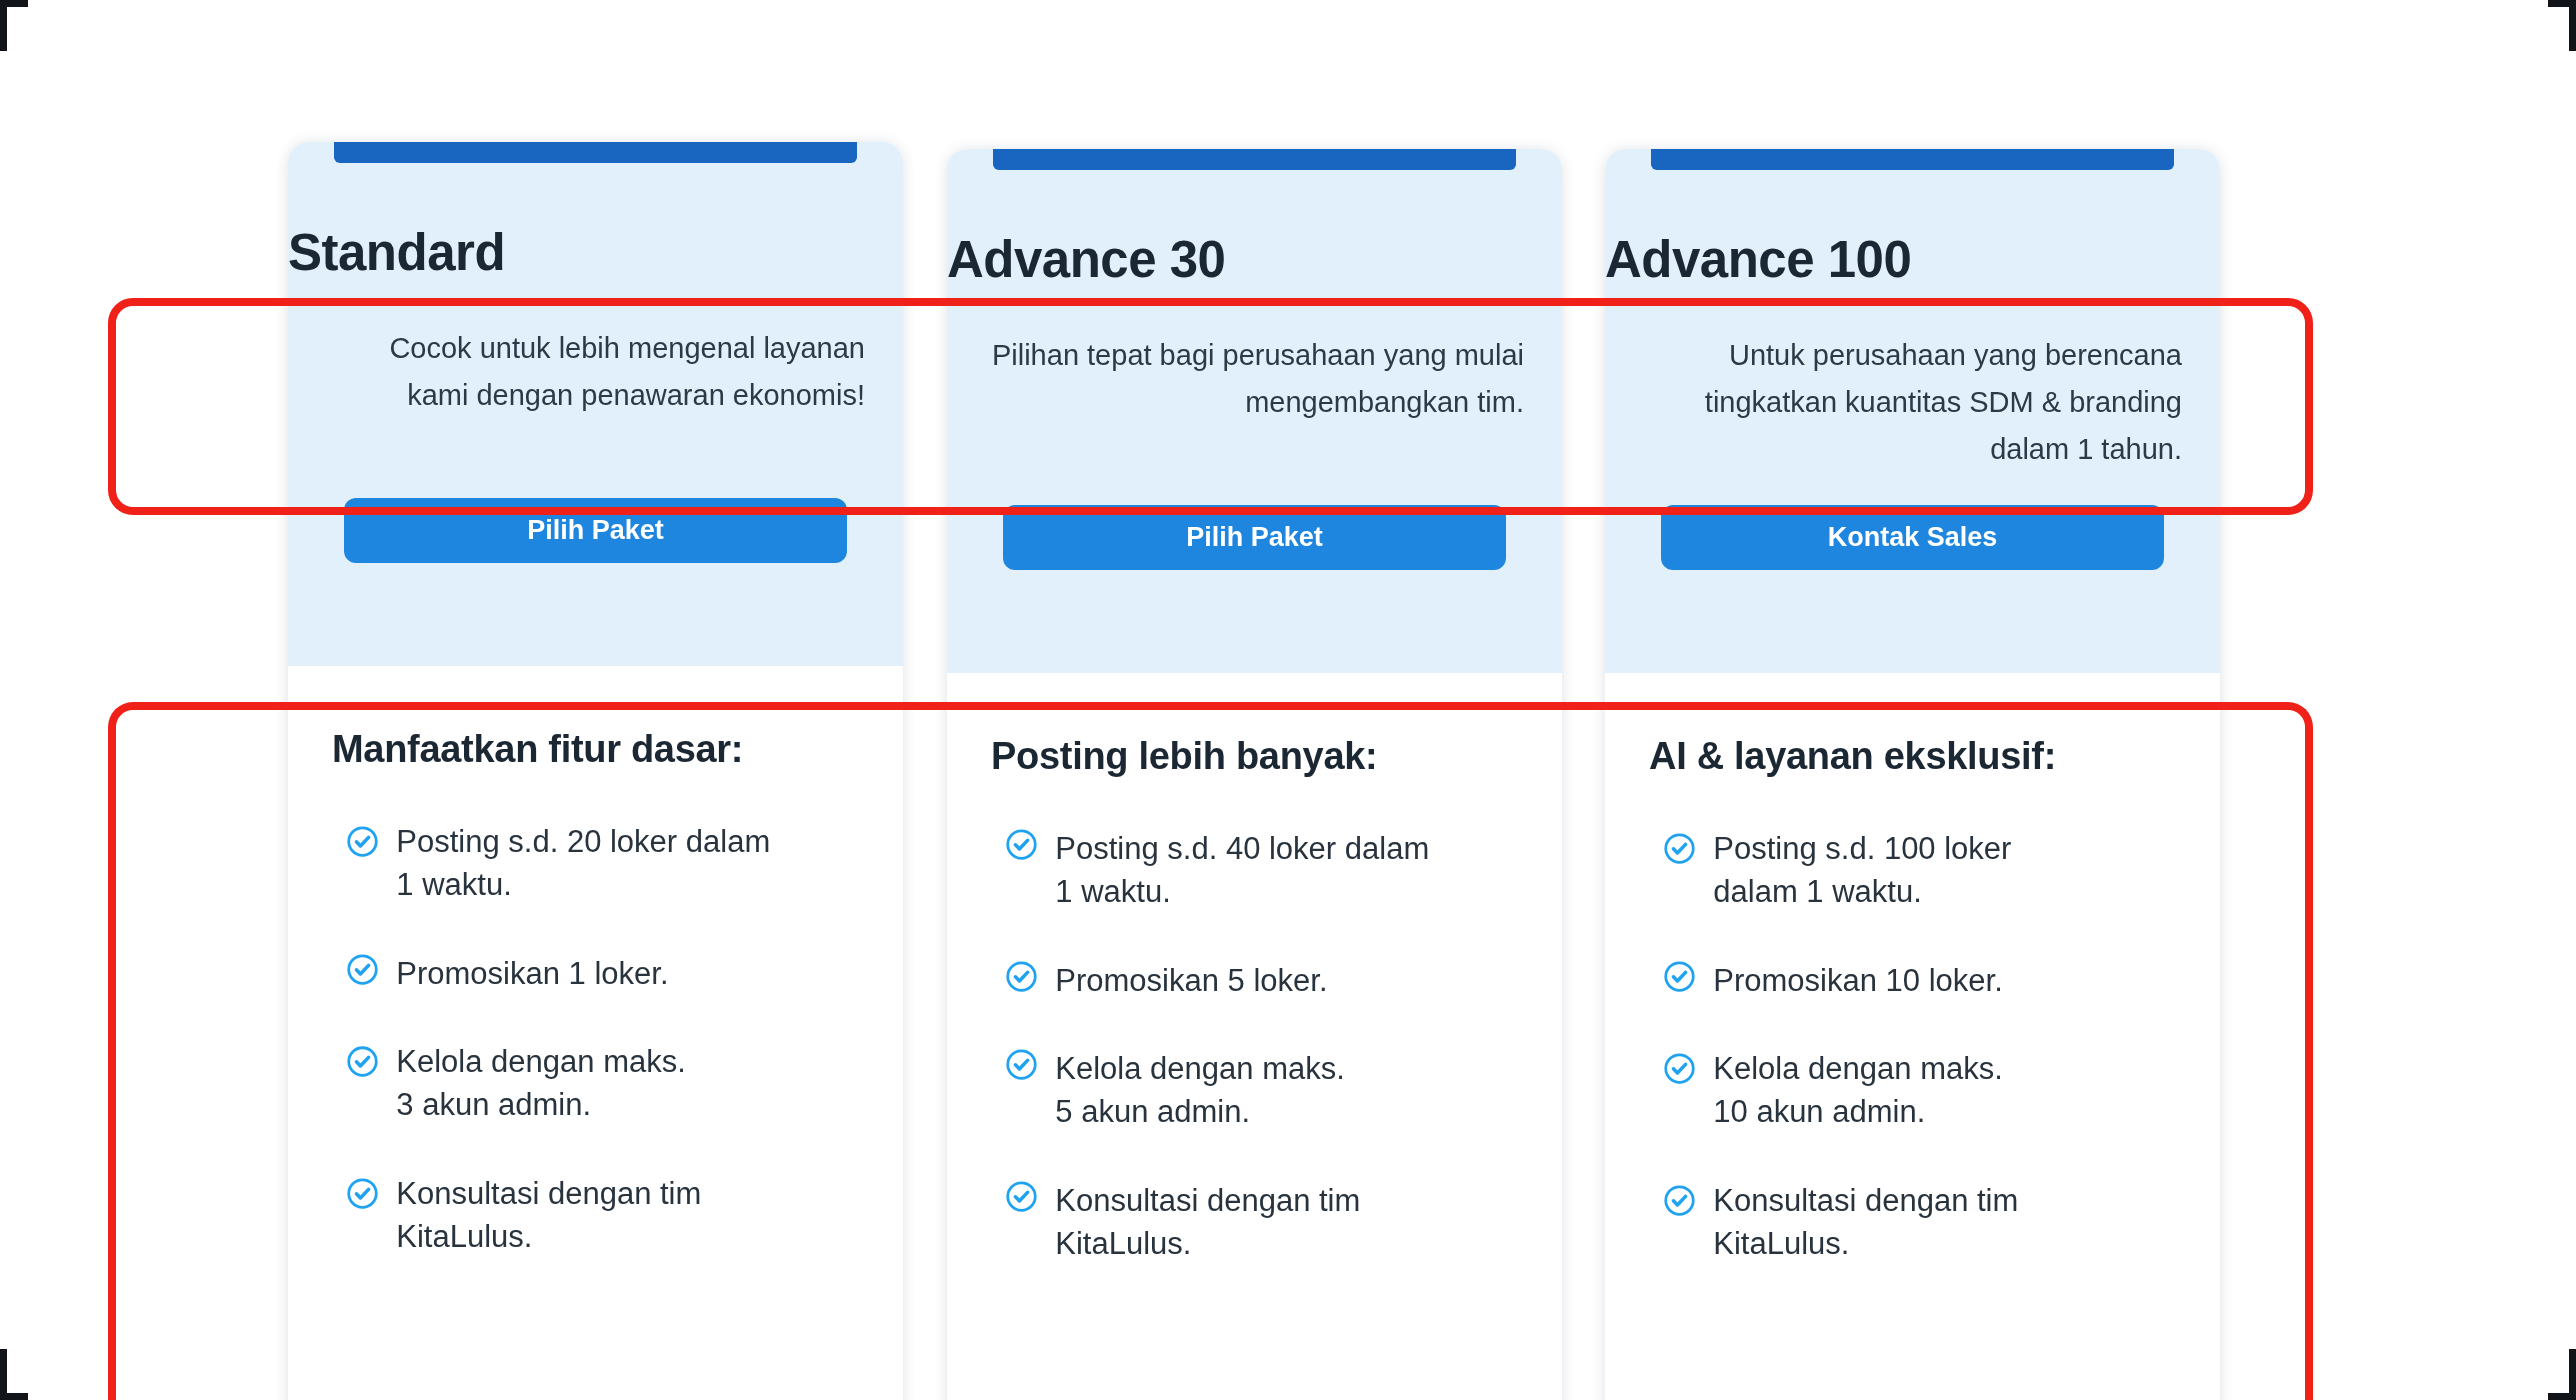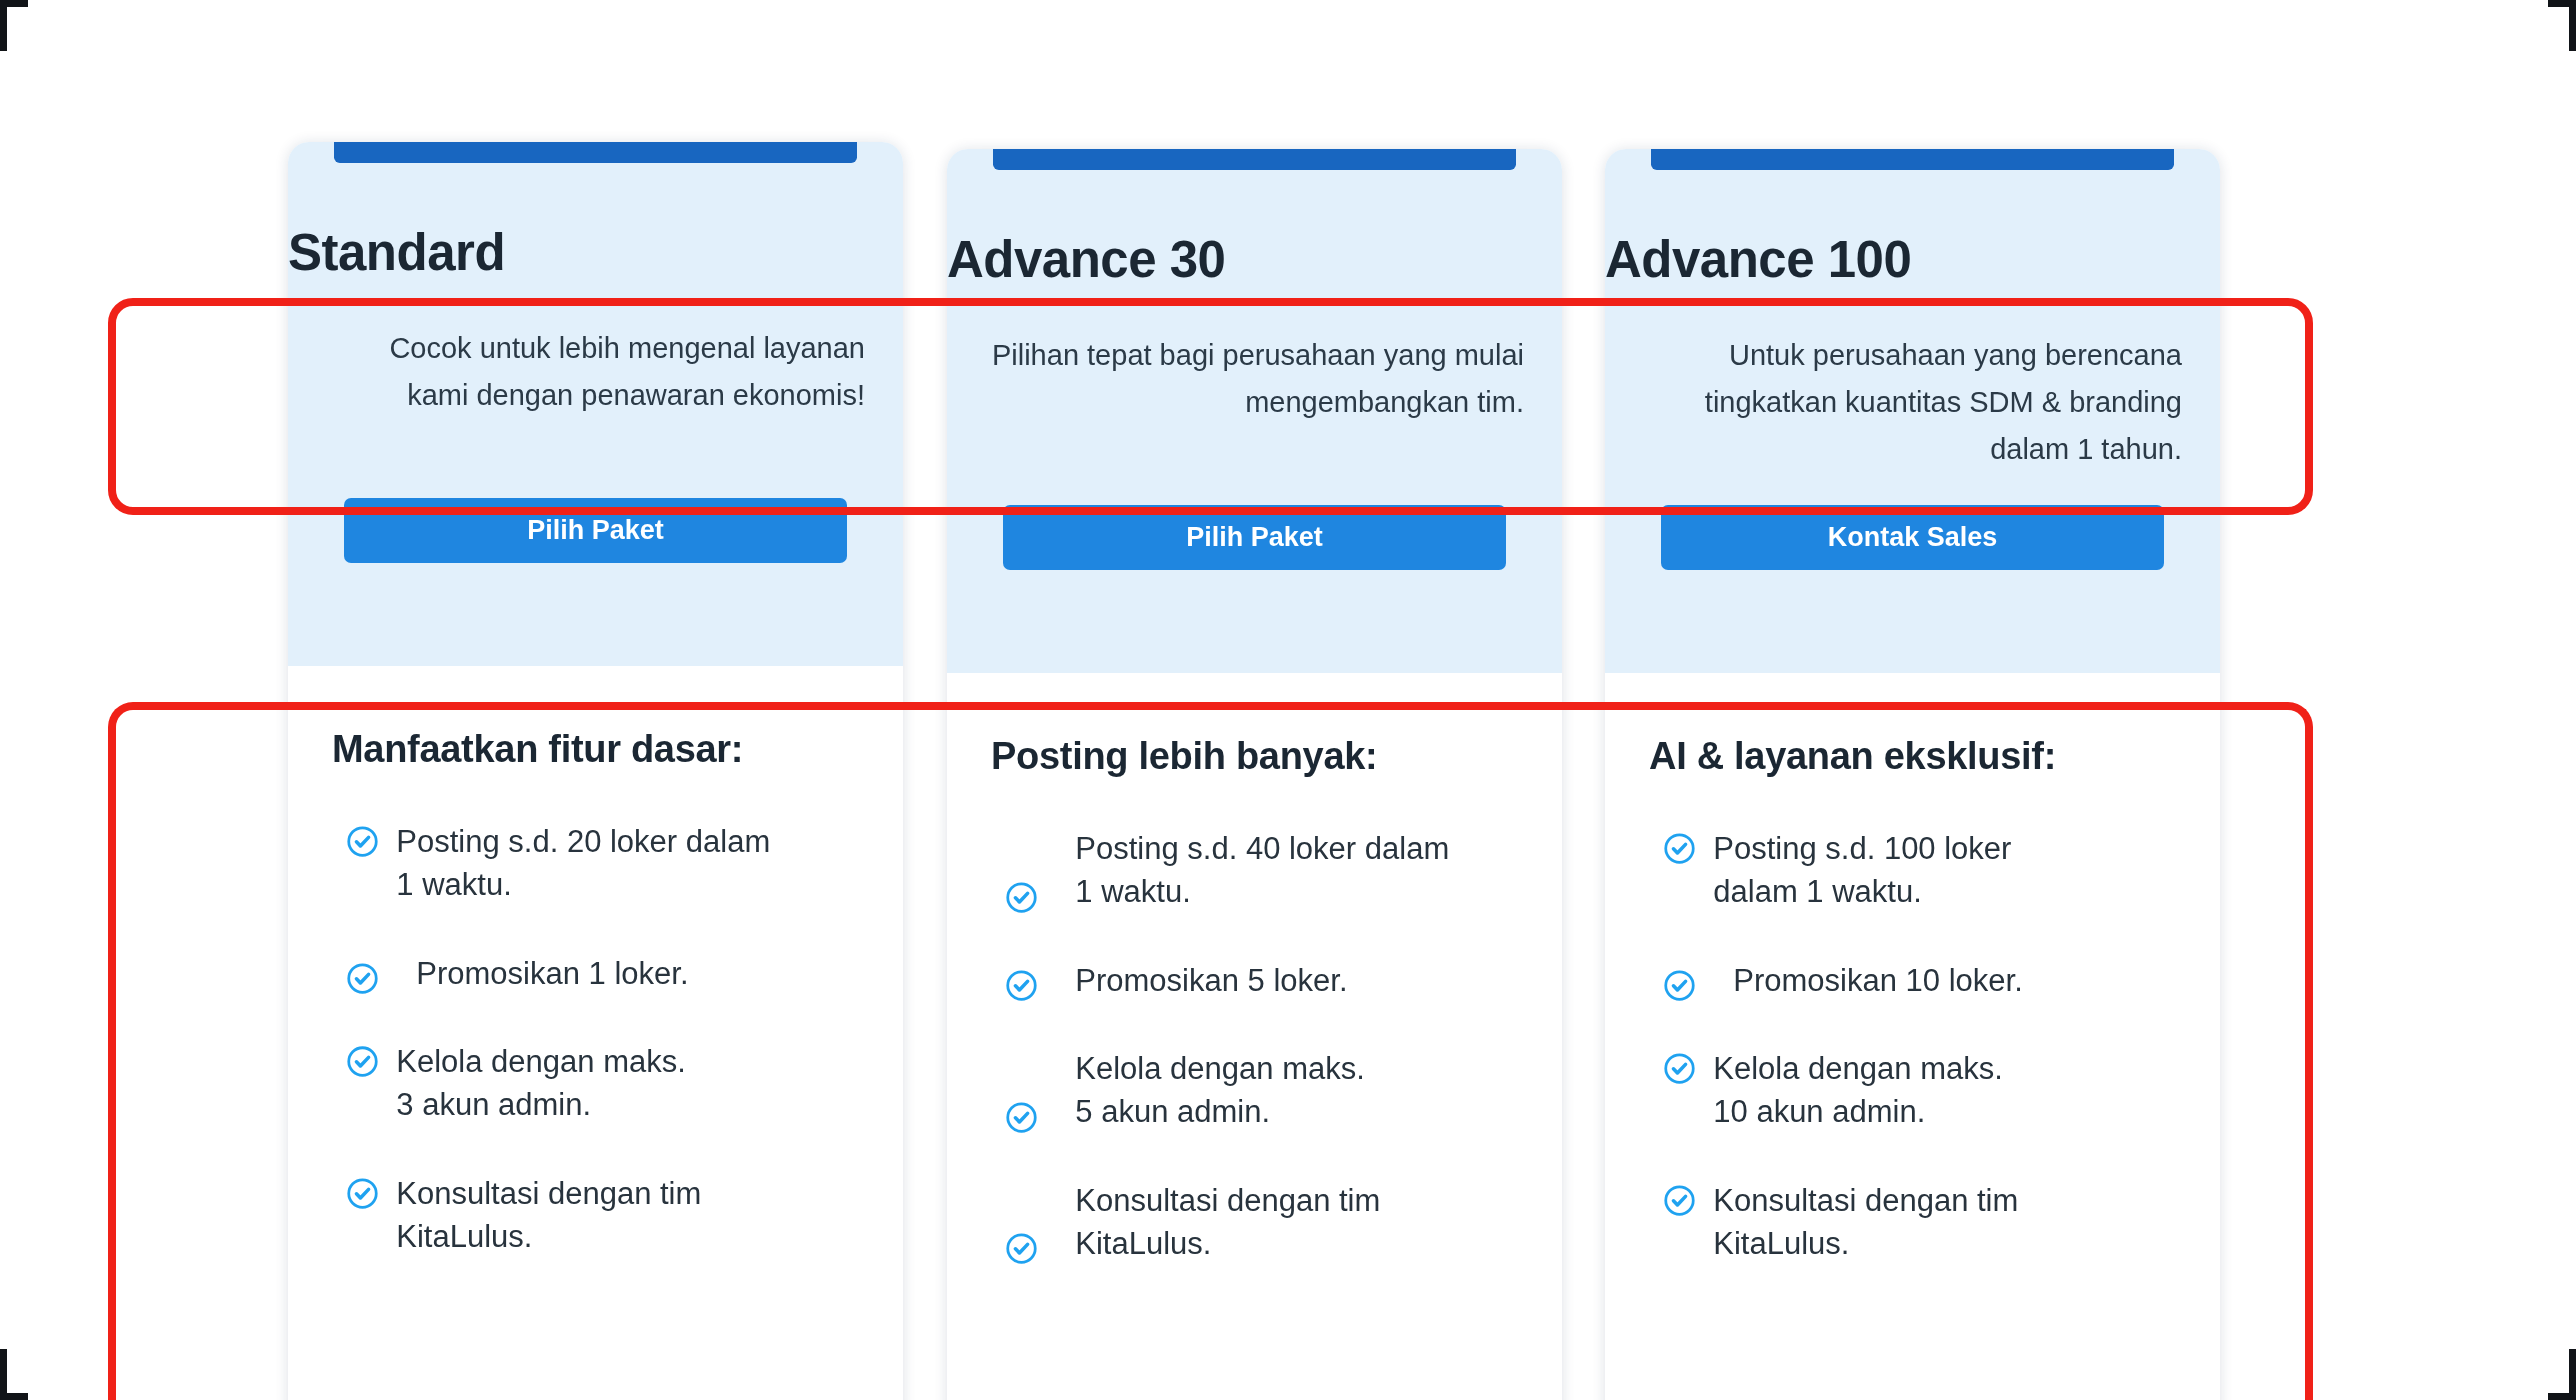--- a/index.html
+++ b/index.html
@@ -95,21 +95,21 @@
   }
 
   .cta {
     position: absolute;
     left: 56px; right: 56px;
     top: 356px;
     height: 65px;
     background: #1F86E0;
     color: #ffffff;
     border: none;
-    border-radius: 7px;
+    border-radius: 12px;
     font-family: "Liberation Sans", sans-serif;
     font-size: 27px;
     font-weight: 700;
     cursor: pointer;
     z-index: 4;
   }
 
   .card-body {
     position: absolute;
     top: 524px;
@@ -128,21 +128,21 @@
     margin: 16px 0 50px 0;
   }
 
   .feature-list { margin: 14px; padding: 0; list-style: none; }
 
   .feature-item {
     display: flex;
     align-items: flex-start;
     margin-bottom: 46px;
   }
-  .feature-item.mid { align-items: flex-end; gap: 20px; }
+  .feature-item.mid { align-items: flex-start; }
 
   .check-icon {
     flex: 0 0 auto;
     width: 33px;
     height: 33px;
     margin-right: 17.3px;
     margin-top: 3.8px;
   }
   .feature-item.mid .check-icon { margin-top: 0; }
 

